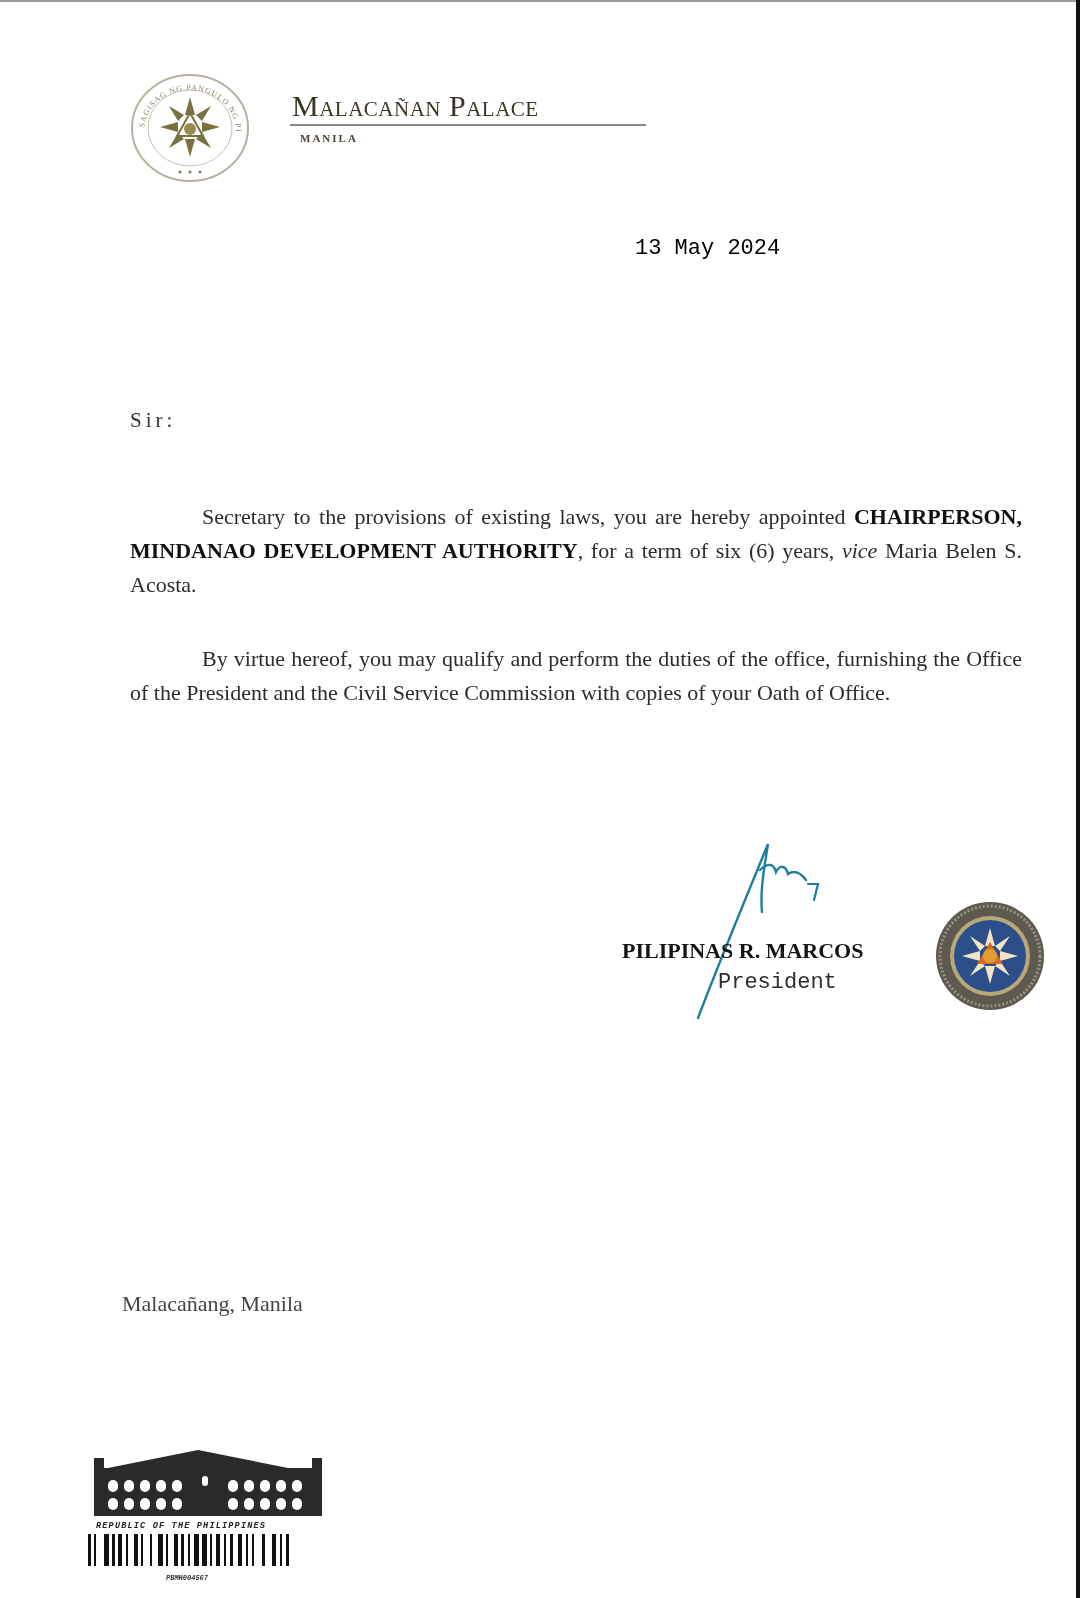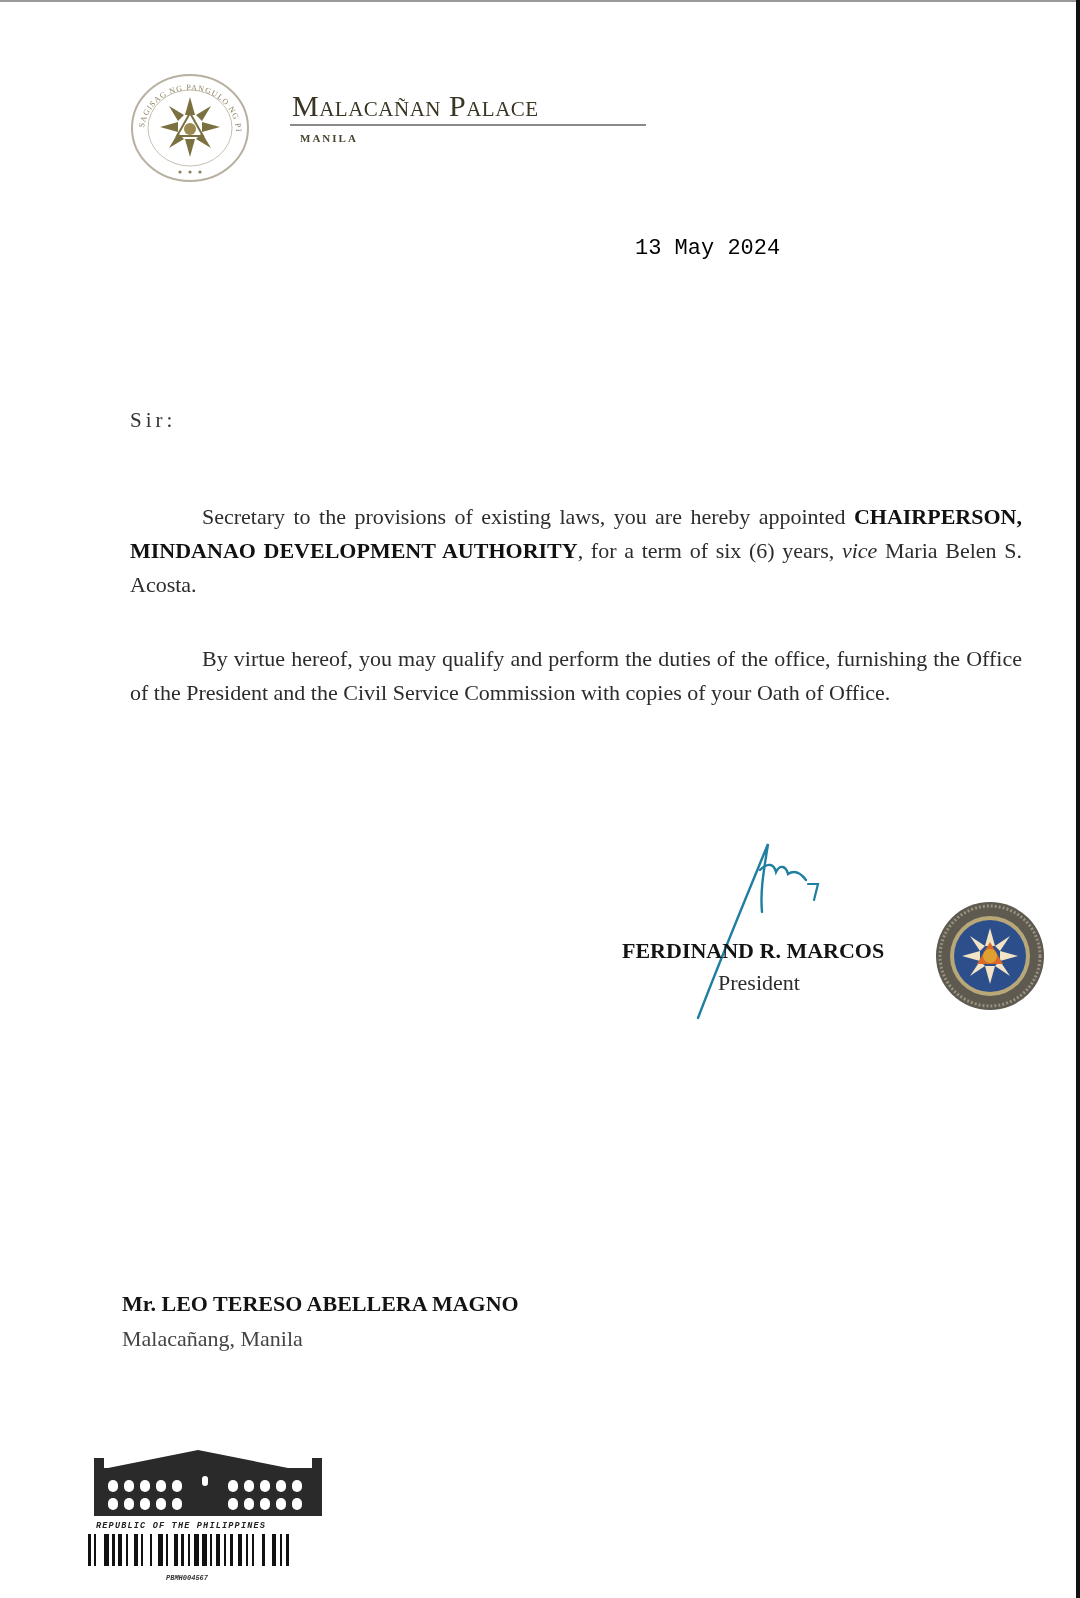--- a/index.html
+++ b/index.html
@@ -53,21 +53,21 @@
   
   .signature-svg {
     position: absolute; left: 690px; top: 840px; width: 160px; height: 180px;
   }
   .signer-name {
     position: absolute; left: 622px; top: 938px;
     font-size: 22px; font-weight: bold; color: #141414; white-space: nowrap;
   }
   .signer-title {
     position: absolute; left: 718px; top: 970px;
-    font-size: 22px; color: #2c2c2c;
+    font-size: 22px; color: #2c2c2c; font-family: Liberation Mono, monospace;
   }
   .pres-seal {
     position: absolute; left: 934px; top: 900px; width: 112px; height: 112px;
   }
   
   .addressee {
     position: absolute; left: 122px; top: 1286px;
     font-size: 22px; line-height: 35px; color: #444;
   }
   .addressee .name { font-weight: bold; color: #141414; }
@@ -119,21 +119,21 @@
 
 <div class="body-text para1"><span class="indent"></span><span>Secretary to the provisions of existing laws, you are hereby appointed </span><span class="bold-title">CHAIRPERSON, MINDANAO DEVELOPMENT AUTHORITY</span><span>, for a term of six (6) years, </span><i>vice</i><span> Maria Belen S. Acosta.</span></div>
 
 <div class="body-text para2"><span class="indent"></span><span>By virtue hereof, you may qualify and perform the duties of the office, furnishing the Office of the President and the Civil Service Commission with copies of your Oath of Office.</span></div>
 
 <svg class="signature-svg" viewBox="0 0 160 180">
   <path d="M8 178 C 30 120, 55 60, 78 4 C 74 30, 70 50, 72 72" fill="none" stroke="#1f7fa0" stroke-width="2.4" stroke-linecap="round"></path>
   <path d="M70 30 C 78 22, 84 24, 86 32 C 90 24, 96 26, 98 34 C 104 30, 110 32, 116 40" fill="none" stroke="#1f7fa0" stroke-width="2.4" stroke-linecap="round"></path>
   <path d="M118 44 L 128 44 L 124 60" fill="none" stroke="#1f7fa0" stroke-width="2.2" stroke-linecap="round"></path>
 </svg>
-<div class="signer-name">FERDINAND R. MARCOS</div>
+<div class="signer-name">PILIPINAS R. MARCOS</div>
 <div class="signer-title">President</div>
 
 <svg class="pres-seal" viewBox="0 0 112 112">
   <circle cx="56" cy="56" r="54" fill="#5e5a50"></circle>
   <circle cx="56" cy="56" r="50" fill="none" stroke="#9a9280" stroke-width="3" stroke-dasharray="2 2"></circle>
   <circle cx="56" cy="56" r="40" fill="#b8a878"></circle>
   <circle cx="56" cy="56" r="36" fill="#2c4f8c"></circle>
   <g transform="translate(56,56)" fill="#f2e4c4">
     <polygon points="0,-28 5,-10 -5,-10"></polygon>
       <polygon points="0,28 5,10 -5,10"></polygon>
@@ -142,21 +142,20 @@
     <polygon points="-20,-20 -5,-10 -10,-5"></polygon>
       <polygon points="20,-20 5,-10 10,-5"></polygon>
     <polygon points="-20,20 -5,10 -10,5"></polygon>
       <polygon points="20,20 5,10 10,5"></polygon>
   </g>
   <polygon points="56,42 69,64 43,64" fill="#d86a2a"></polygon>
   <circle cx="56" cy="56" r="7" fill="#e0a030"></circle>
 </svg>
 
 <div class="addressee">
-  <div class="name">Mr. LEO TERESO ABELLERA MAGNO</div>
   <div>Malacañang, Manila</div>
 </div>
 
 <svg class="stamp" viewBox="0 0 260 150">
   <g>
     <polygon points="20,30 120,10 220,30" fill="#2a2a2a"></polygon>
     <rect x="18" y="28" width="224" height="48" fill="#2a2a2a"></rect>
     <rect x="16" y="18" width="10" height="58" fill="#2a2a2a"></rect>
     <rect x="234" y="18" width="10" height="58" fill="#2a2a2a"></rect>
     <g fill="#ffffff">

